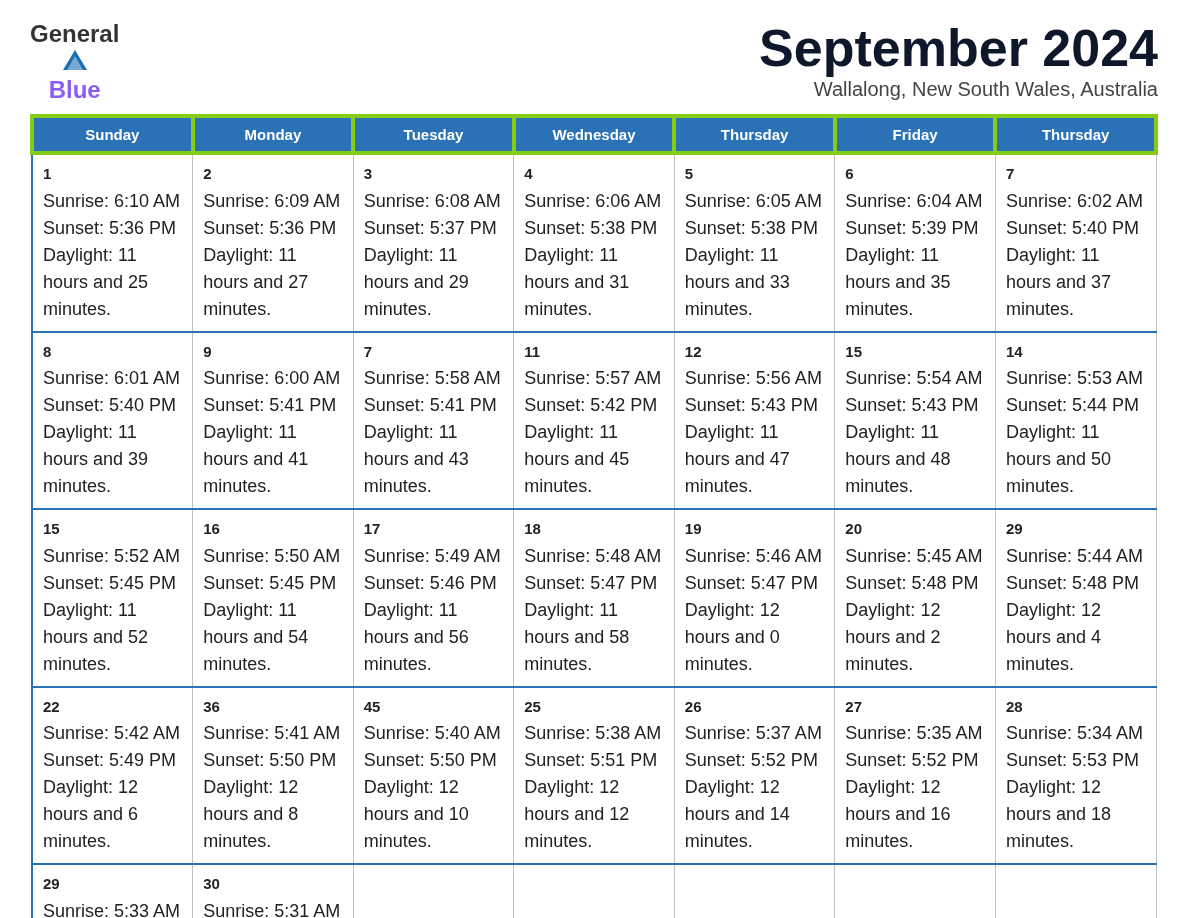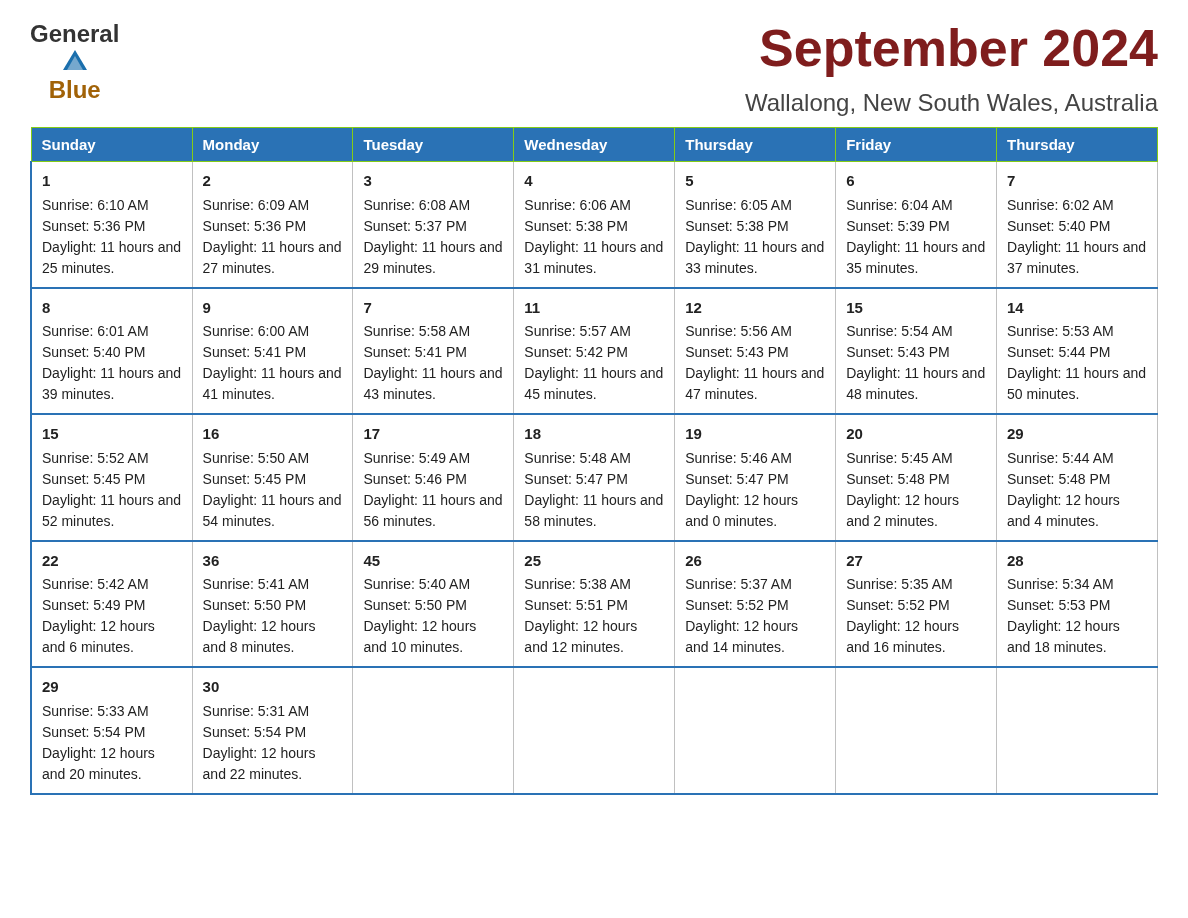--- a/index.html
+++ b/index.html
@@ -29,51 +29,51 @@
       font-weight: bold;
       color: #333;
       flex-direction: column;
     }
     .logo-general {
       color: #333;
       font-size: 24px;
       font-weight: bold;
     }
     .logo-blue {
-      color: #a16207;
+      color: #8b5cf6;
       font-size: 24px;
       font-weight: bold;
     }
     .title-area {
       text-align: right;
     }
     .month-title {
       font-size: 52px;
       font-weight: bold;
-      color: #7f1d1d;
+      color: #0f172a;
       line-height: 1.1;
     }
     .subtitle {
-      font-size: 24px;
+      font-size: 20px;
       color: #444;
-      margin-top: 12px;
+      margin-top: 1px;
     }
     .calendar {
       width: 100%;
       border-collapse: collapse;
       margin-top: 8px;
     }
     .calendar thead th {
       background-color: #2a72b5;
       color: #fff;
       padding: 8px 10px;
-      text-align: left;
+      text-align: center;
       font-size: 15px;
       font-weight: bold;
-      border: 1px solid #84cc16;
+      border: 4px solid #84cc16;
     }
     .calendar tbody td {
       vertical-align: top;
       padding: 8px 10px;
       border: 1px solid #c0c0c0;
       font-size: 13px;
       line-height: 1.5;
       min-width: 120px;
       min-height: 90px;
       background: #fff;
@@ -84,21 +84,21 @@
     .calendar tbody tr {
       border-bottom: 2px solid #2a72b5;
     }
     .day-number {
       font-size: 15px;
       font-weight: bold;
       display: block;
       margin-bottom: 2px;
     }
     .day-info {
-      font-size: 14px;
+      font-size: 18px;
       color: #222;
     }
     .empty-cell {
       background: #fff;
     }
   </style>
 </head>
 <body>
 
 <div class="header">

